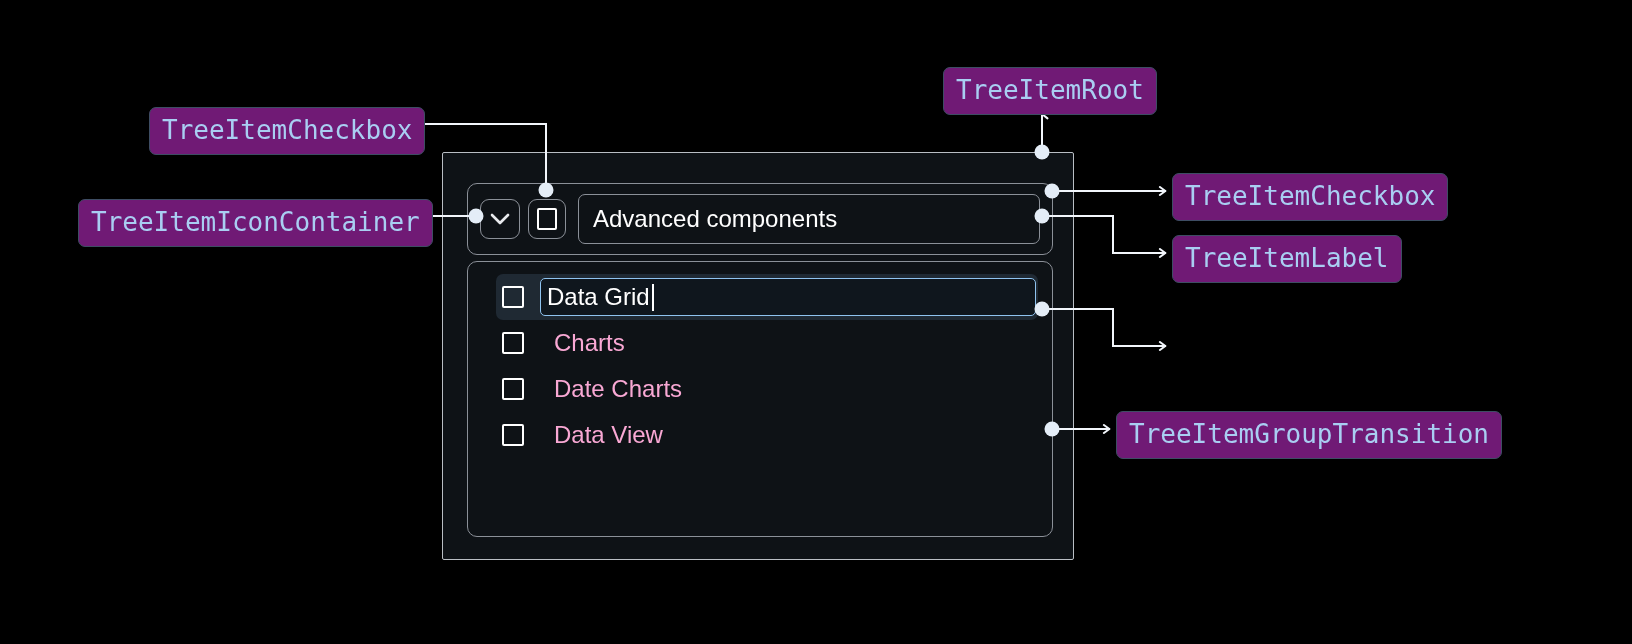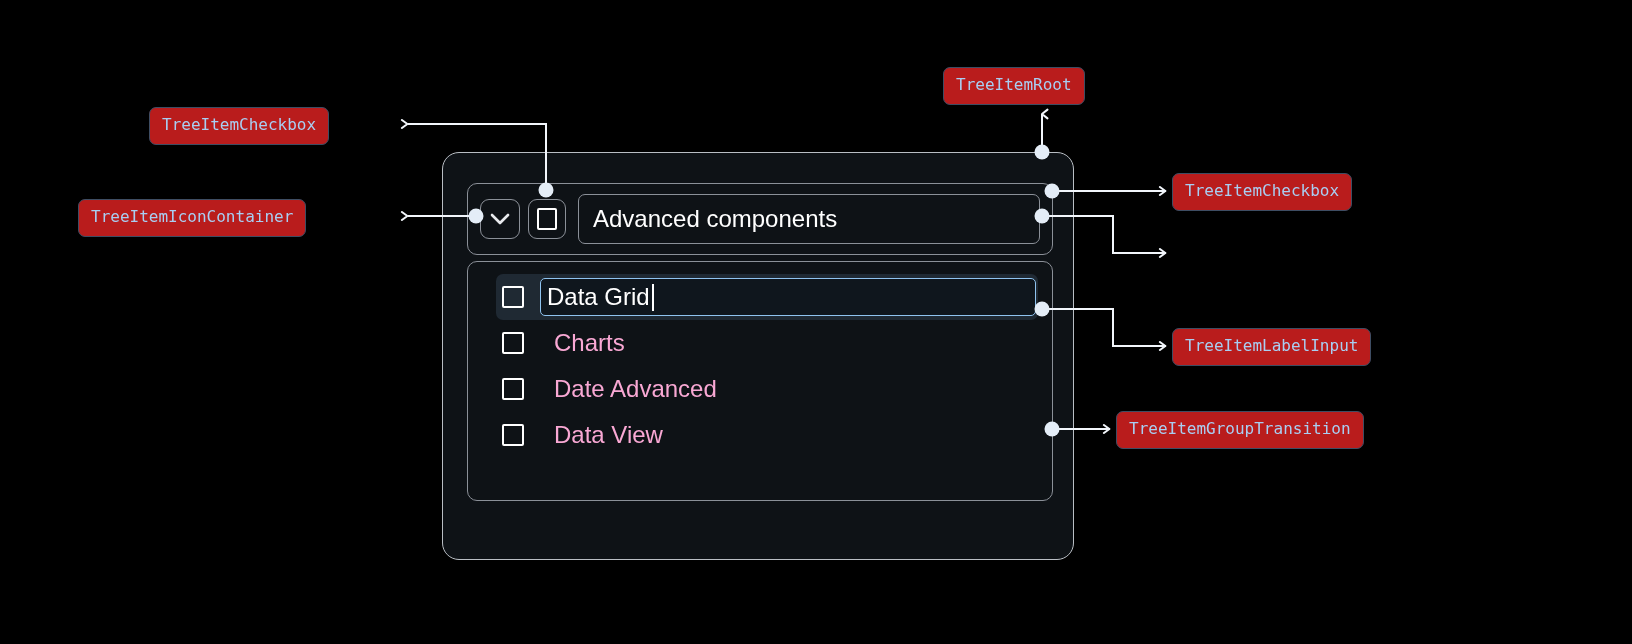--- a/index.html
+++ b/index.html
@@ -30,44 +30,44 @@
     width: 1632px;
     height: 644px;
     pointer-events: none;
     z-index: 5;
   }
 
   
   .badge {
     position: absolute;
     box-sizing: border-box;
-    background: #b91c1c;
+    background: #701a75;
     border: 1px solid #3e4d63;
     border-radius: 7px;
     color: #a9cef2;
     font-family: "DejaVu Sans Mono", "Liberation Mono", monospace;
-    font-size: 16px;
+    font-size: 26px;
     line-height: 1;
     letter-spacing: 0px;
     padding: 9px 12px 11px 12px;
     white-space: nowrap;
     z-index: 8;
   }
 
   
   #tree-root {
     position: absolute;
     left: 442px;
     top: 152px;
     width: 632px;
     height: 408px;
     box-sizing: border-box;
     background: #0e1216;
     border: 1px solid #b9bec4;
-    border-radius: 17px;
+    border-radius: 2px;
     z-index: 3;
   }
 
   #tree-content {
     position: absolute;
     left: 24px;
     top: 30px;
     width: 586px;
     height: 72px;
     box-sizing: border-box;
@@ -129,21 +129,21 @@
     color: #ffffff;
     font-size: 24px;
     font-family: "Liberation Sans", sans-serif;
   }
 
   #tree-group {
     position: absolute;
     left: 24px;
     top: 108px;
     width: 586px;
-    height: 240px;
+    height: 276px;
     box-sizing: border-box;
     background: #0e1216;
     border: 1px solid #8b9098;
     border-radius: 10px;
     padding-top: 12px;
   }
 
   .tree-item {
     position: relative;
     height: 46px;
@@ -232,21 +232,21 @@
         </div>
       </div>
 
       <div class="tree-item">
         <span class="item-cbx"></span>
         <span class="item-text">Charts</span>
       </div>
 
       <div class="tree-item">
         <span class="item-cbx"></span>
-        <span class="item-text">Date Advanced</span>
+        <span class="item-text">Date Charts</span>
       </div>
 
       <div class="tree-item">
         <span class="item-cbx"></span>
         <span class="item-text">Data View</span>
       </div>
 
     </div>
   </div>
 
@@ -292,18 +292,18 @@
   </svg>
 
   <div class="badge" style="left:78px; top:199px;">TreeItemIconContainer</div>
 
   <div class="badge" style="left:149px; top:107px;">TreeItemCheckbox</div>
 
   <div class="badge" style="left:943px; top:67px;">TreeItemRoot</div>
 
   <div class="badge" style="left:1172px; top:173px;">TreeItemCheckbox</div>
 
-
-  <div class="badge" style="left:1172px; top:328px;">TreeItemLabelInput</div>
+  <div class="badge" style="left:1172px; top:235px;">TreeItemLabel</div>
+
 
   <div class="badge" style="left:1116px; top:411px;">TreeItemGroupTransition</div>
 
 </div>
 
 </body></html>

